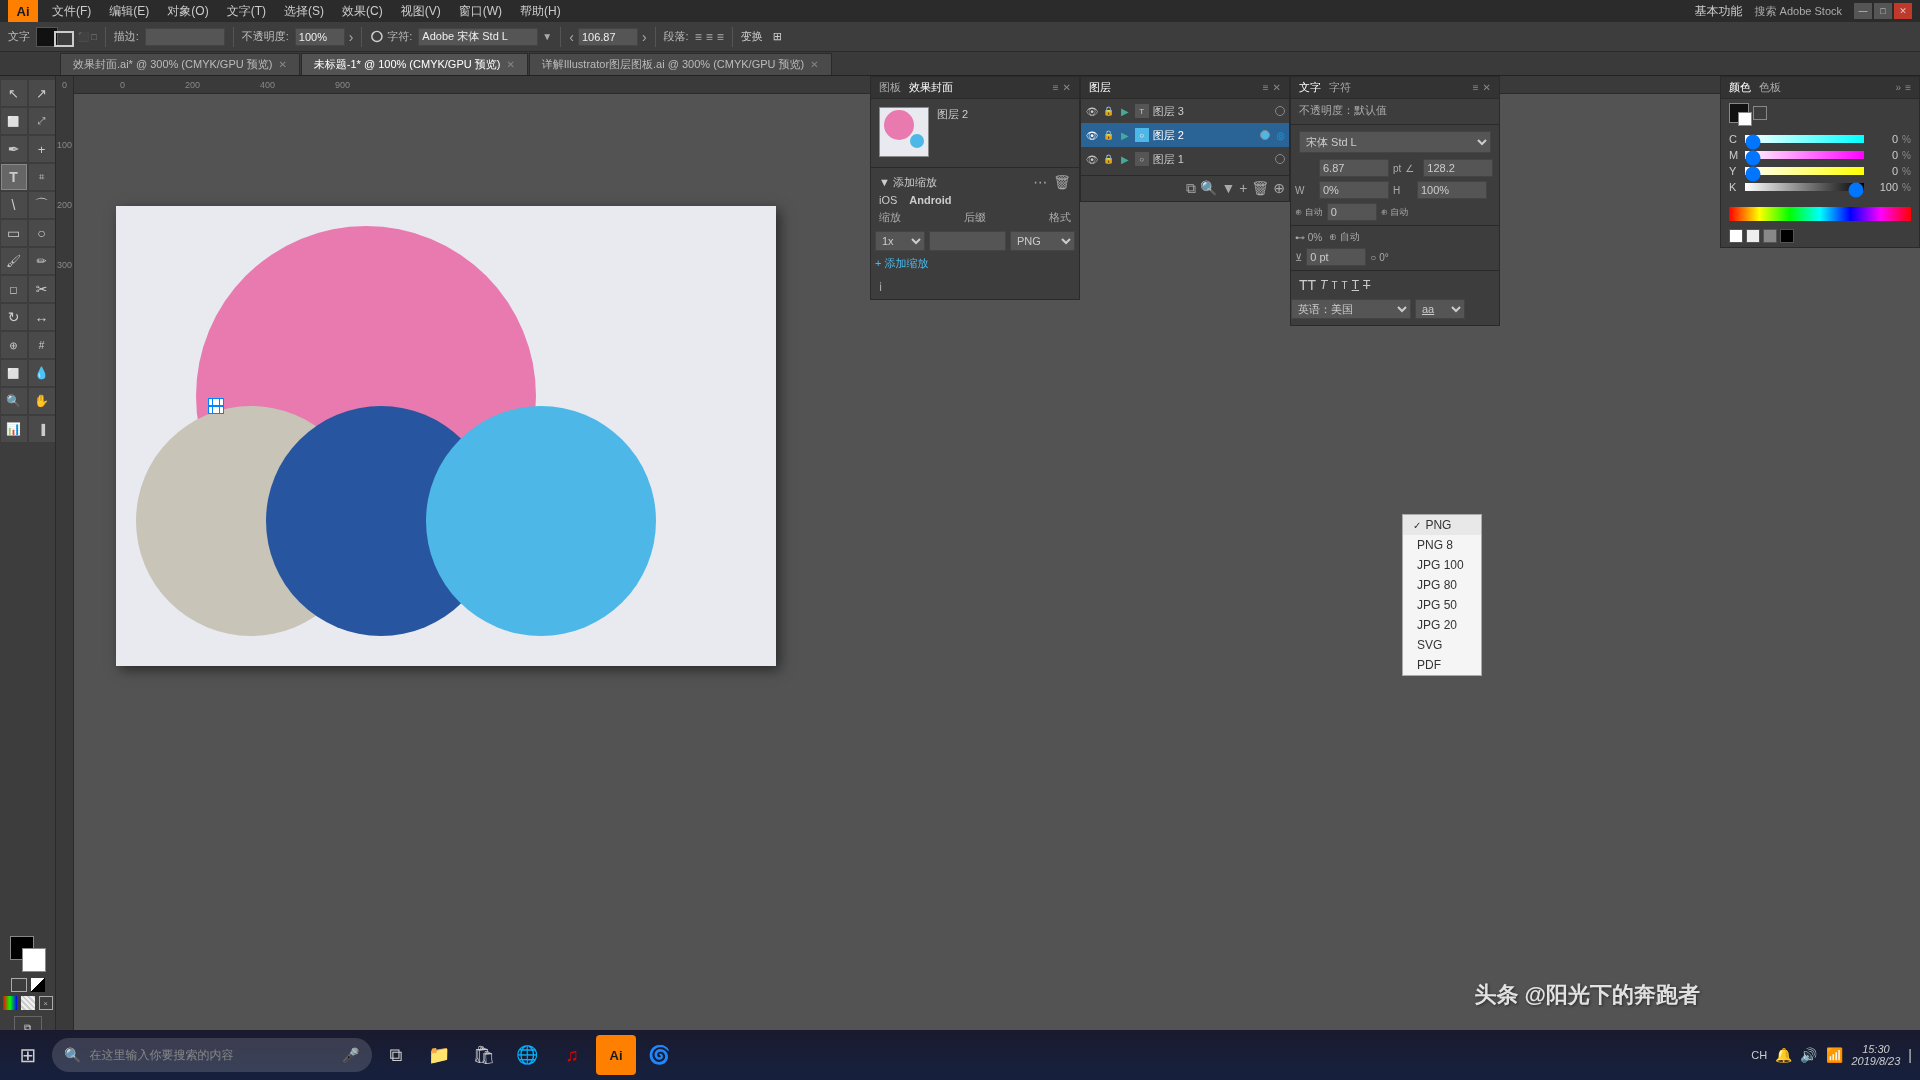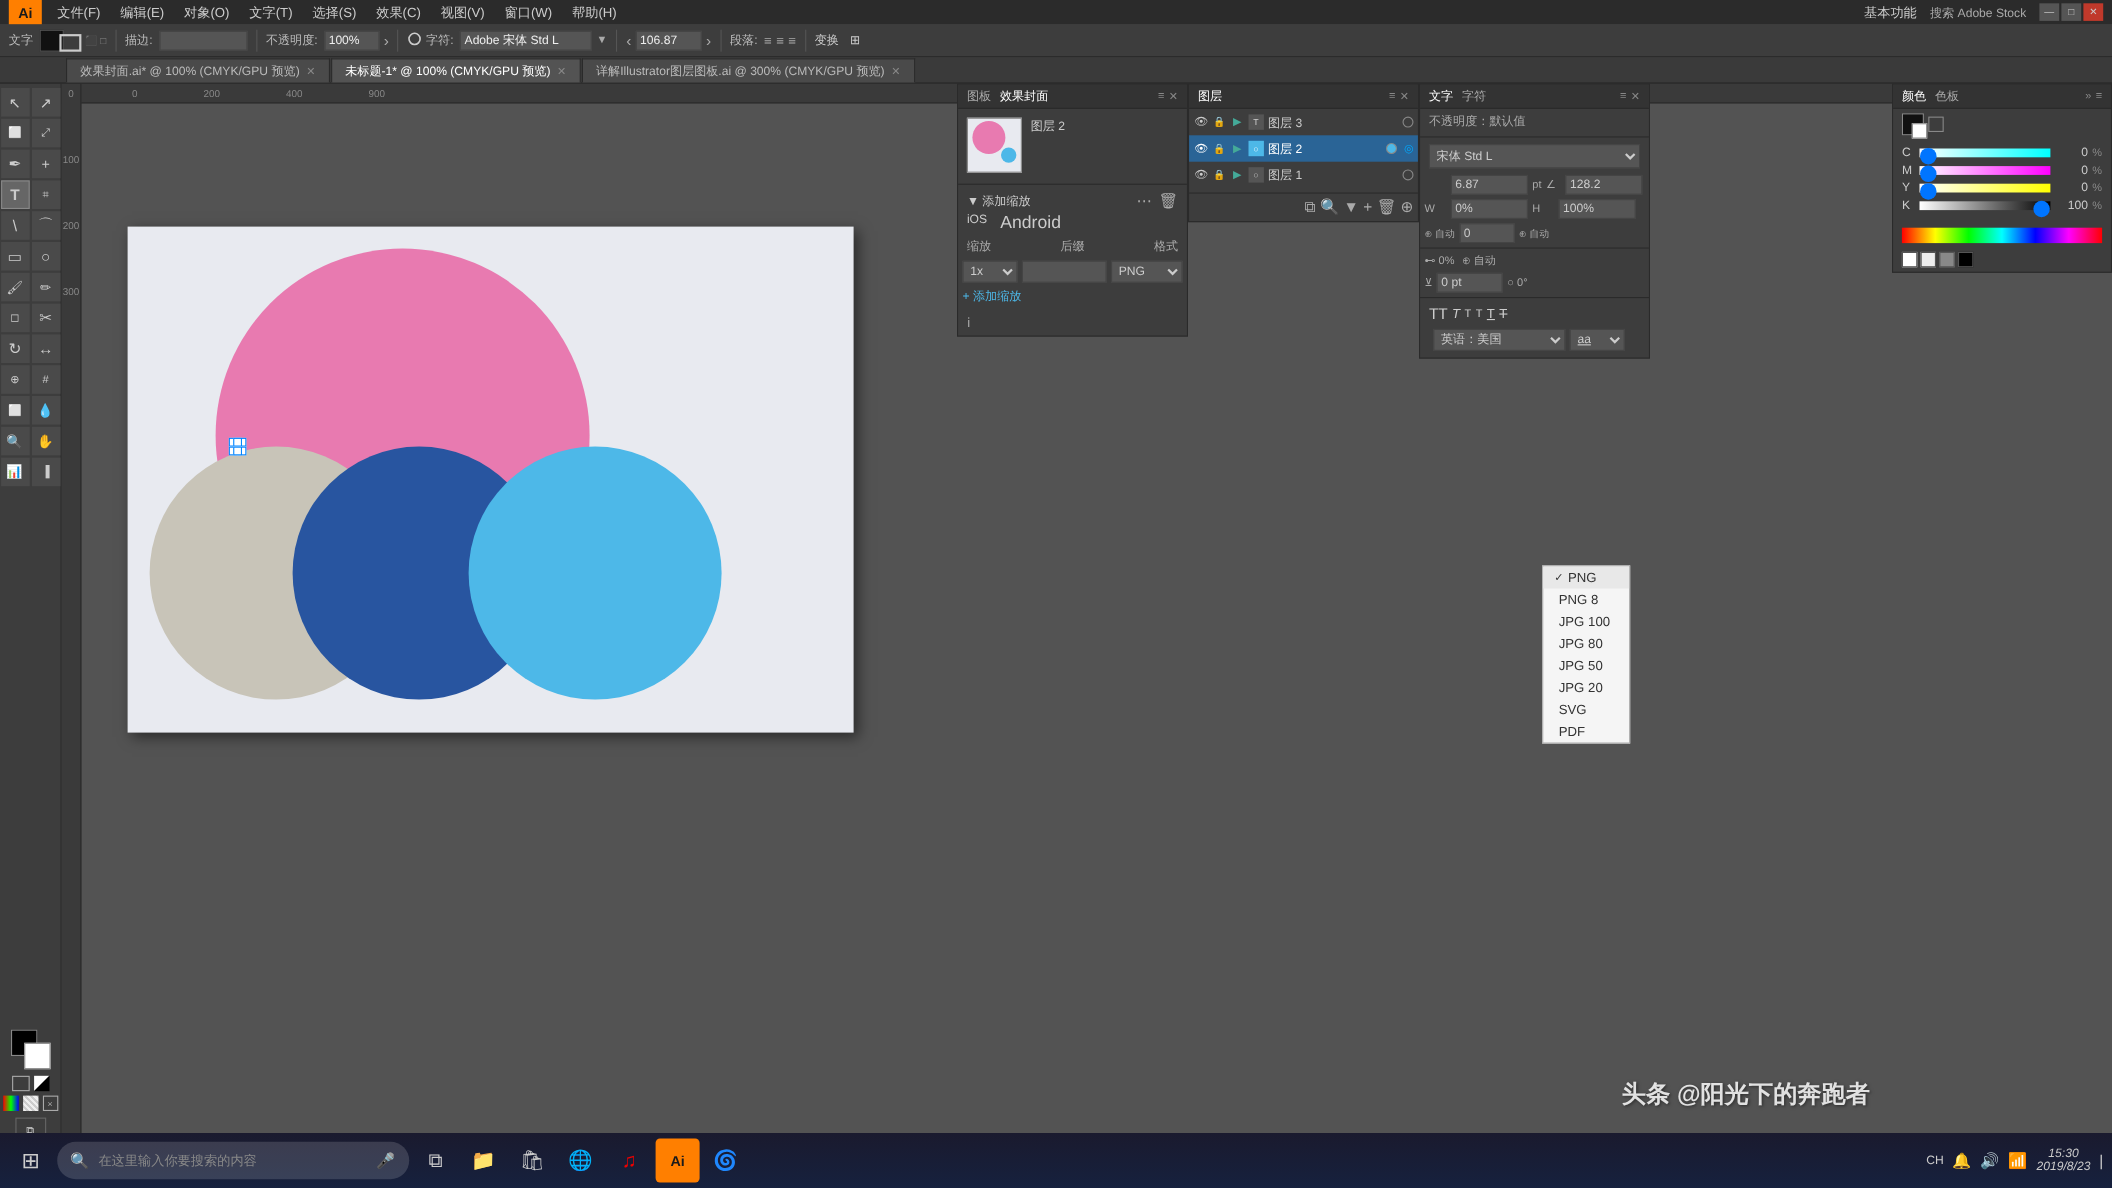--- a/index.html
+++ b/index.html
@@ -692,21 +692,21 @@
   <span style="font-size:12px;color:#aaa;cursor:pointer;">≡</span>
   <span style="font-size:12px;color:#aaa;cursor:pointer;">≡</span>
   <span style="font-size:12px;color:#aaa;cursor:pointer;">≡</span>
   <span class="toolbar-separator"></span>
   <span style="font-size:11px;color:#ccc;">变换</span>
   <span style="font-size:11px;color:#ccc;cursor:pointer;margin-left:6px;">⊞</span>
 </div>
 
 <div class="tabs-bar">
   <div class="tab">
-    <span>效果封面.ai* @ 100% (CMYK/GPU 预览)</span>
+    <span>效果封面.ai* @ 300% (CMYK/GPU 预览)</span>
     <span class="tab-close">✕</span>
   </div>
   <div class="tab active">
     <span>未标题-1* @ 100% (CMYK/GPU 预览)</span>
     <span class="tab-close">✕</span>
   </div>
   <div class="tab">
     <span>详解Illustrator图层图板.ai @ 300% (CMYK/GPU 预览)</span>
     <span class="tab-close">✕</span>
   </div>
@@ -853,21 +853,21 @@
   <div style="padding:4px 8px;display:flex;align-items:center;justify-content:space-between;">
     <span style="font-size:11px;color:#ccc;cursor:pointer;">▼ <span>添加缩放</span></span>
     <div style="display:flex;gap:6px;">
       <span style="font-size:14px;color:#aaa;cursor:pointer;">⋯</span>
       <span style="font-size:14px;color:#aaa;cursor:pointer;">🗑</span>
     </div>
   </div>
 
   <div style="display:flex;padding:0 8px;gap:12px;">
     <span style="font-size:11px;color:#ccc;cursor:pointer;">iOS</span>
-    <span style="font-size:16px;color:#ccc;cursor:pointer;">Android</span>
+    <span style="font-size:11px;color:#ccc;cursor:pointer;font-weight:bold;">Android</span>
   </div>
 
   <div style="padding:4px 8px;display:flex;align-items:center;gap:4px;font-size:11px;color:#aaa;">
     <span>缩放</span>
     <span style="flex:1;"></span>
     <span>后缀</span>
     <span style="flex:1;"></span>
     <span>格式</span>
   </div>
 
@@ -1005,21 +1005,21 @@
 
   <div style="display:flex;align-items:center;gap:4px;padding:4px 8px;">
     <span style="font-size:14px;color:#ccc;cursor:pointer;font-style:normal;">TT</span>
     <span style="font-size:12px;color:#ccc;cursor:pointer;font-style:italic;">T</span>
     <span style="font-size:10px;color:#ccc;cursor:pointer;vertical-align:super;">T</span>
     <span style="font-size:10px;color:#ccc;cursor:pointer;vertical-align:sub;">T</span>
     <span style="font-size:12px;color:#ccc;cursor:pointer;text-decoration:underline;">T</span>
     <span style="font-size:12px;color:#ccc;cursor:pointer;text-decoration:line-through;">T</span>
   </div>
 
-  <div style="display:flex;align-items:center;gap:4px;padding:2px 12px;">
+  <div style="display:flex;align-items:center;gap:4px;padding:2px 0;">
     <select class="export-select" style="width:120px;">
       <option>英语：美国</option>
     </select>
     <select class="export-select" style="width:50px;text-decoration:underline;">
       <option>aa</option>
     </select>
   </div>
 </div>
 
 <div style="position:absolute;top:76px;right:0;width:200px;background:#3d3d3d;border:1px solid #2a2a2a;z-index:97;">

